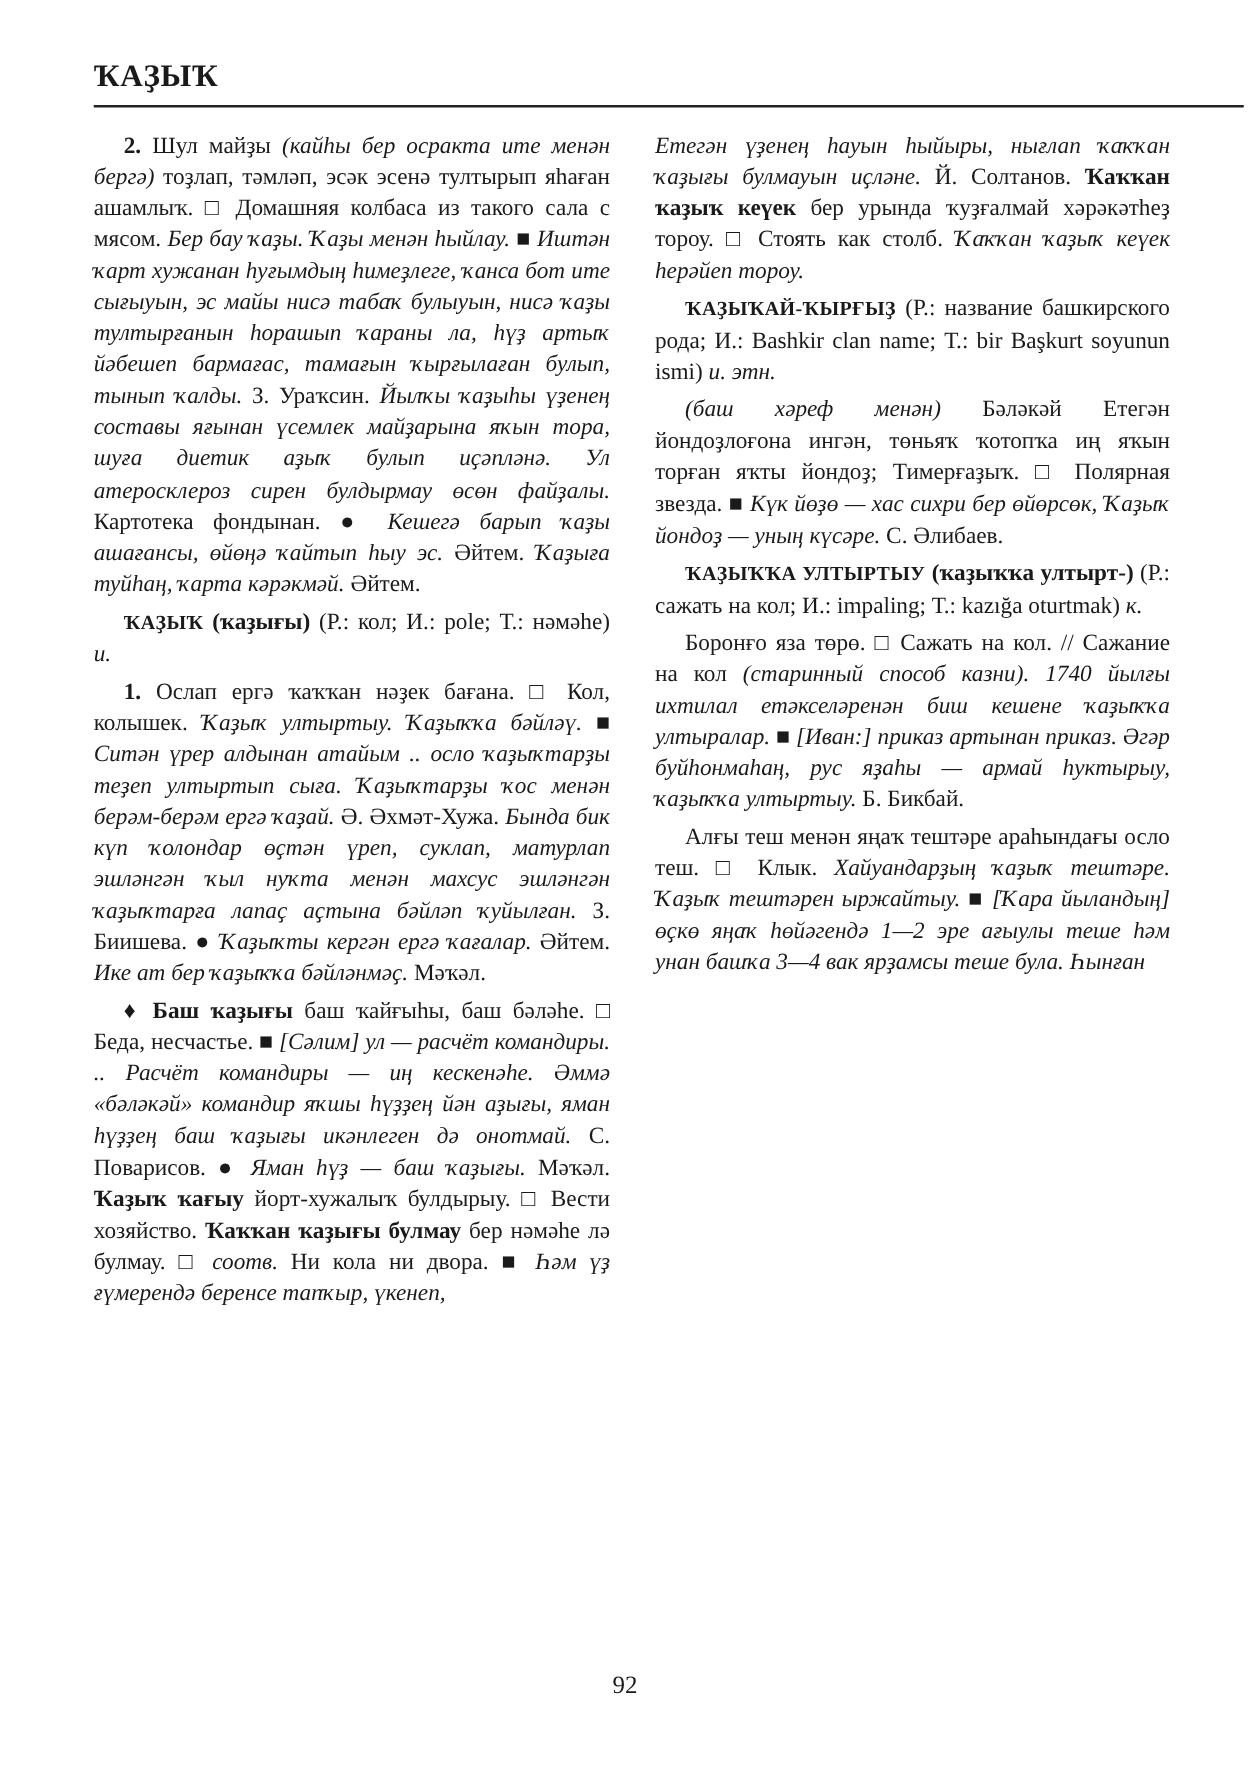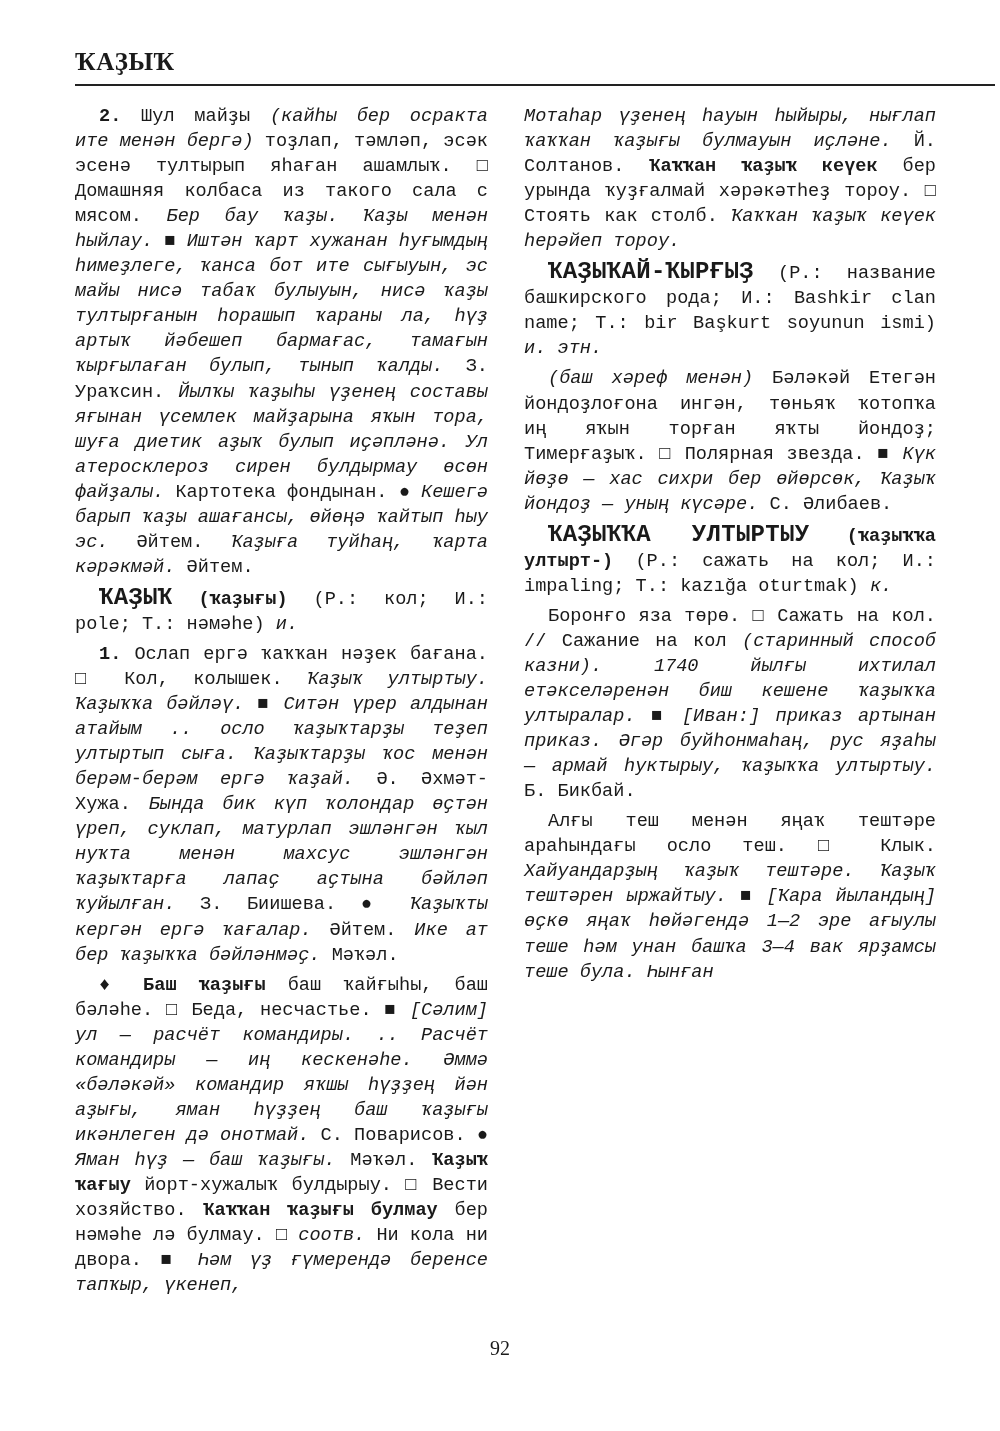--- a/index.html
+++ b/index.html
@@ -12,51 +12,51 @@
     position: absolute; left: 75px; top: 48px; width: 920px;
   }
   .running-head {
     font-family: "Liberation Serif", serif;
     font-weight: bold; font-size: 25px; letter-spacing: 0.5px;
     line-height: 28px; padding-bottom: 8px;
     border-bottom: 2px solid #222;
   }
   .column {
     position: absolute; top: 104px;
-    font-family: Liberation Mono, monospace;
+    font-family: Liberation Serif, serif;
     font-size: 18.6px; line-height: 25.05px;
     text-align: justify; hyphens: manual;
   }
   .col-left { left: 75px; width: 413px; }
   .col-right { left: 524px; width: 412px; }
   .para { margin: 0 0 5px 0; text-indent: 24px; }
   .para.cont { text-indent: 0; }
   .r-i { font-style: italic; }
   .r-b { font-weight: bold; }
-  .r-hw { font-weight: bold; font-size: 24px; letter-spacing: 0.3px; }
+  .r-hw { font-weight: bold; font-size: 16px; letter-spacing: 0.3px; }
   .page-number {
     position: absolute; left: 0; width: 1000px; top: 1337px;
     text-align: center; font-family: "Liberation Serif", serif; font-size: 20px;
   }
 </style>
 </head>
 <body>
 
 <div class="page-header">
   <div class="running-head">ҠАҘЫҠ</div>
 </div>
 
 <div class="column col-left">
     <p class="para"><span class="r-b">2. </span><span class="r-r">Шул майҙы </span><span class="r-i">(кайһы бер осракта ите менән бергә)</span><span class="r-r"> тоҙлап, тәмләп, эсәк эсенә тултырып яһаған ашамлыҡ. □ Домашняя колбаса из такого сала с мясом. </span><span class="r-i">Бер бау ҡаҙы. Ҡаҙы менән һыйлау.</span><span class="r-r"> ■ </span><span class="r-i">Иштән ҡарт хужанан һуғымдың һимеҙлеге, ҡанса бот ите сығыуын, эс майы нисә табаҡ булыуын, нисә ҡаҙы тултырғанын һорашып ҡараны ла, һүҙ артыҡ йәбешеп бармағас, тамағын ҡырғылаған булып, тынып ҡалды.</span><span class="r-r"> З. Ураҡсин. </span><span class="r-i">Йылҡы ҡаҙыһы үҙенең составы яғынан үсемлек майҙарына яҡын тора, шуға диетик аҙыҡ булып иҫәпләнә. Ул атеросклероз сирен булдырмау өсөн файҙалы.</span><span class="r-r"> Картотека фондынан. ● </span><span class="r-i">Кешегә барып ҡаҙы ашағансы, өйөңә ҡайтып һыу эс.</span><span class="r-r"> Әйтем. </span><span class="r-i">Ҡаҙыға туйһаң, ҡарта кәрәкмәй.</span><span class="r-r"> Әйтем.</span></p>
     <p class="para"><span class="r-hw">ҠАҘЫҠ</span><span class="r-b"> (ҡаҙығы)</span><span class="r-r"> (Р.: кол; И.: pole; Т.: нәмәһе) </span><span class="r-i">и.</span></p>
     <p class="para"><span class="r-b">1. </span><span class="r-r">Ослап ергә ҡаҡҡан нәҙек бағана. □ Кол, колышек. </span><span class="r-i">Ҡаҙыҡ ултыртыу. Ҡаҙыҡҡа бәйләү.</span><span class="r-r"> ■ </span><span class="r-i">Ситән үрер алдынан атайым .. осло ҡаҙыҡтарҙы теҙеп ултыртып сыға. Ҡаҙыҡтарҙы ҡос менән берәм-берәм ергә ҡаҙай.</span><span class="r-r"> Ә. Әхмәт-Хужа. </span><span class="r-i">Бында бик күп ҡолондар өҫтән үреп, суклап, матурлап эшләнгән ҡыл нуҡта менән махсус эшләнгән ҡаҙыҡтарға лапаҫ аҫтына бәйләп ҡуйылған.</span><span class="r-r"> З. Биишева. ● </span><span class="r-i">Ҡаҙыҡты кергән ергә ҡағалар.</span><span class="r-r"> Әйтем. </span><span class="r-i">Ике ат бер ҡаҙыҡҡа бәйләнмәҫ.</span><span class="r-r"> Мәҡәл.</span></p>
     <p class="para"><span class="r-b">♦ Баш ҡаҙығы</span><span class="r-r"> баш ҡайғыһы, баш бәләһе. □ Беда, несчастье. ■ </span><span class="r-i">[Сәлим] ул — расчёт командиры. .. Расчёт командиры — иң кескенәһе. Әммә «бәләкәй» командир яҡшы һүҙҙең йән аҙығы, яман һүҙҙең баш ҡаҙығы икәнлеген дә онотмай.</span><span class="r-r"> С. Поварисов. ● </span><span class="r-i">Яман һүҙ — баш ҡаҙығы.</span><span class="r-r"> Мәҡәл. </span><span class="r-b">Ҡаҙыҡ ҡағыу</span><span class="r-r"> йорт-хужалыҡ булдырыу. □ Вести хозяйство. </span><span class="r-b">Ҡаҡҡан ҡаҙығы булмау</span><span class="r-r"> бер нәмәһе лә булмау. □ </span><span class="r-i">соотв.</span><span class="r-r"> Ни кола ни двора. ■ </span><span class="r-i">Һәм үҙ ғүмерендә беренсе тапҡыр, үкенеп,</span></p>
   </div>
 <div class="column col-right">
-    <p class="para cont"><span class="r-i">Мотаһар үҙенең һауын һыйыры, нығлап ҡаҡҡан ҡаҙығы булмауын иҫләне.</span><span class="r-r"> Й. Солтанов. </span><span class="r-b">Ҡаҡҡан ҡаҙыҡ кеүек</span><span class="r-r"> бер урында ҡуҙғалмай хәрәкәтһеҙ тороу. □ Стоять как столб. </span><span class="r-i">Ҡаҡҡан ҡаҙыҡ кеүек һерәйеп тороу.</span></p>
+    <p class="para cont"><span class="r-i">Етегән үҙенең һауын һыйыры, нығлап ҡаҡҡан ҡаҙығы булмауын иҫләне.</span><span class="r-r"> Й. Солтанов. </span><span class="r-b">Ҡаҡҡан ҡаҙыҡ кеүек</span><span class="r-r"> бер урында ҡуҙғалмай хәрәкәтһеҙ тороу. □ Стоять как столб. </span><span class="r-i">Ҡаҡҡан ҡаҙыҡ кеүек һерәйеп тороу.</span></p>
     <p class="para"><span class="r-hw">ҠАҘЫҠАЙ-ҠЫРҒЫҘ</span><span class="r-r"> (Р.: название башкирского рода; И.: Bashkir clan name; Т.: bir Başkurt soyunun ismi) </span><span class="r-i">и. этн.</span></p>
     <p class="para"><span class="r-i">(баш хәреф менән)</span><span class="r-r"> Бәләкәй Етегән йондоҙлоғона ингән, төньяҡ ҡотопҡа иң яҡын торған яҡты йондоҙ; Тимерғаҙыҡ. □ Полярная звезда. ■ </span><span class="r-i">Күк йөҙө — хас сихри бер өйөрсөк, Ҡаҙыҡ йондоҙ — уның күсәре.</span><span class="r-r"> С. Әлибаев.</span></p>
     <p class="para"><span class="r-hw">ҠАҘЫҠҠА УЛТЫРТЫУ</span><span class="r-b"> (ҡаҙыҡҡа ултырт-)</span><span class="r-r"> (Р.: сажать на кол; И.: impaling; Т.: kazığa oturtmak) </span><span class="r-i">к.</span></p>
     <p class="para"><span class="r-r">Боронғо яза төрө. □ Сажать на кол. // Сажание на кол </span><span class="r-i">(старинный способ казни). 1740 йылғы ихтилал етәкселәренән биш кешене ҡаҙыҡҡа ултыралар.</span><span class="r-r"> ■ </span><span class="r-i">[Иван:] приказ артынан приказ. Әгәр буйһонмаһаң, рус яҙаһы — армай һуктырыу, ҡаҙыҡҡа ултыртыу.</span><span class="r-r"> Б. Бикбай.</span></p>
     <p class="para"><span class="r-r">Алғы теш менән яңаҡ тештәре араһындағы осло теш. □ Клык. </span><span class="r-i">Хайуандарҙың ҡаҙыҡ тештәре. Ҡаҙыҡ тештәрен ыржайтыу.</span><span class="r-r"> ■ </span><span class="r-i">[Ҡара йыландың] өҫкө яңаҡ һөйәгендә 1—2 эре ағыулы теше һәм унан башҡа 3—4 вак ярҙамсы теше була. Һынған</span></p>
   </div>
 
 <div class="page-number">92</div>
 
 </body></html>

